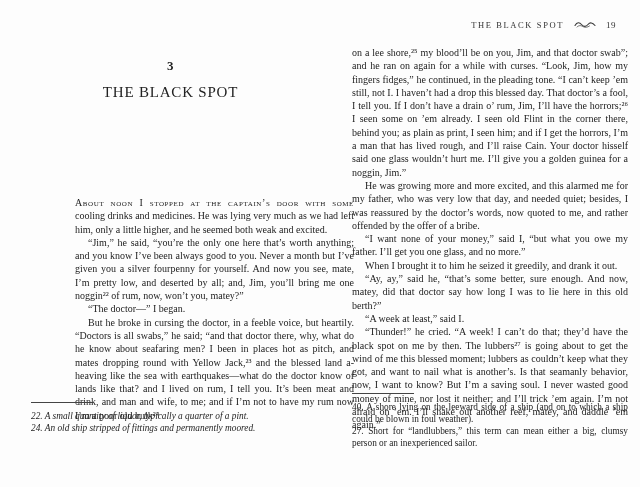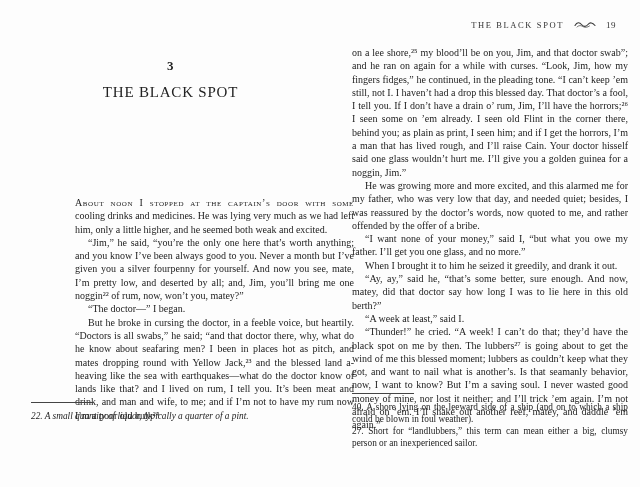--- a/index.html
+++ b/index.html
@@ -118,20 +118,21 @@
     <div class="body-block left-body">
       <p><span class="smallcaps">About noon I stopped at the captain’s door with some</span><span> cooling drinks and medicines. He was lying very much as we had left him, only a little higher, and he seemed both weak and excited.</span></p>
       <p class="indent">“Jim,” he said, “you’re the only one here that’s worth anything; and you know I’ve been always good to you. Never a month but I’ve given you a silver fourpenny for yourself. And now you see, mate, I’m pretty low, and deserted by all; and, Jim, you’ll bring me one noggin²² of rum, now, won’t you, matey?”</p>
       <p class="indent">“The doctor—” I began.</p>
       <p class="indent">But he broke in cursing the doctor, in a feeble voice, but heartily. “Doctors is all swabs,” he said; “and that doctor there, why, what do he know about seafaring men? I been in places hot as pitch, and mates dropping round with Yellow Jack,²³ and the blessed land a-heaving like the sea with earthquakes—what do the doctor know of lands like that? and I lived on rum, I tell you. It’s been meat and drink, and man and wife, to me; and if I’m not to have my rum now I’m a poor old hulk²⁴</p>
     </div>
 
     <div class="footnote-block left-foot">
       <div class="footnote-rule"></div>
       <p>22. A small quantity of liquor, typically a quarter of a pint.</p>
+      <p>24. An old ship stripped of fittings and permanently moored.</p>
     </div>
 
   </div>
 
   <div class="page page-right">
 
     <div class="running-header">
       <span>THE BLACK SPOT</span>
       <span class="ornament">
         <svg width="22" height="8" viewBox="0 0 22 8" fill="none" xmlns="http://www.w3.org/2000/svg">

